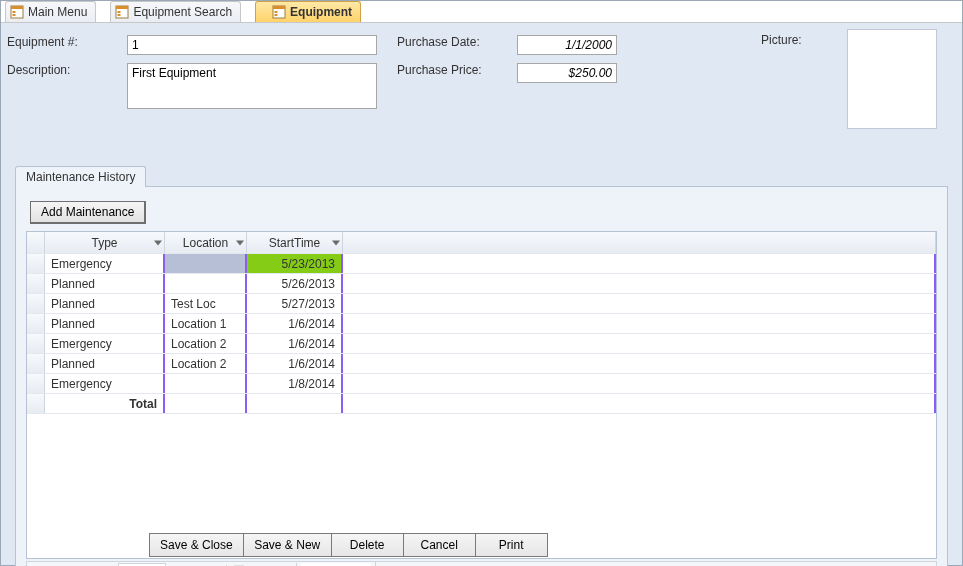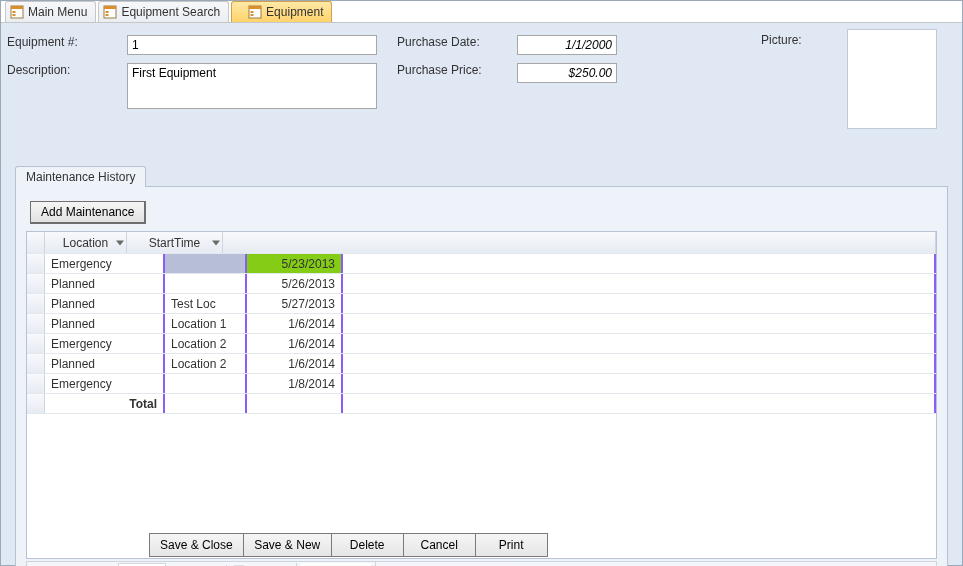--- a/index.html
+++ b/index.html
@@ -19,39 +19,39 @@
     position: relative;
   }
   
   .tabstrip {
     display: flex;
     align-items: flex-end;
     height: 22px;
     background: #fff;
     border-bottom: 1px solid #c7c7c7;
     padding-left: 4px;
-    gap: 2px;
+    gap: 14px;
   }
   .topTab {
     display: flex;
     align-items: center;
     height: 21px;
     padding: 0 8px 0 4px;
     border: 1px solid #c7c7c7;
     border-bottom: none;
     border-radius: 3px 3px 0 0;
     background: linear-gradient(#f7f8fa,#eaeef3);
     font-size: 12px;
     gap: 4px;
     cursor: pointer;
   }
   .topTab.active {
     background: linear-gradient(#ffe8a6,#ffd36b);
     border-color: #d0a24a;
-    font-weight: normal;
+    font-weight: bold;
     padding-left: 16px;
   }
   .formicon {
     width: 14px; height: 14px;
     display: inline-flex; align-items: center; justify-content: center;
   }
   .formicon svg { width:14px; height:14px; }
   
   .formBody {
     position: relative;
@@ -273,20 +273,24 @@
 
     <div class="subformTabWrap">
       <div class="subformTabLabel">Maintenance History</div>
       <div class="subformPanel">
 
         <button class="addBtn">Add Maintenance</button>
 
         <div class="datasheet">
           <div class="dsrow header">
             <div class="rowhead"></div>
+            <div class="cell colType center">
+                <span>Type</span>
+                <span class="hdrDrop"></span>
+              </div>
             <div class="cell colLoc center">
                 <span>Location</span>
                 <span class="hdrDrop"></span>
               </div>
             <div class="cell colStart center">
                 <span>StartTime</span>
                 <span class="hdrDrop"></span>
               </div>
             <div class="cell colRest"></div>
           </div>

